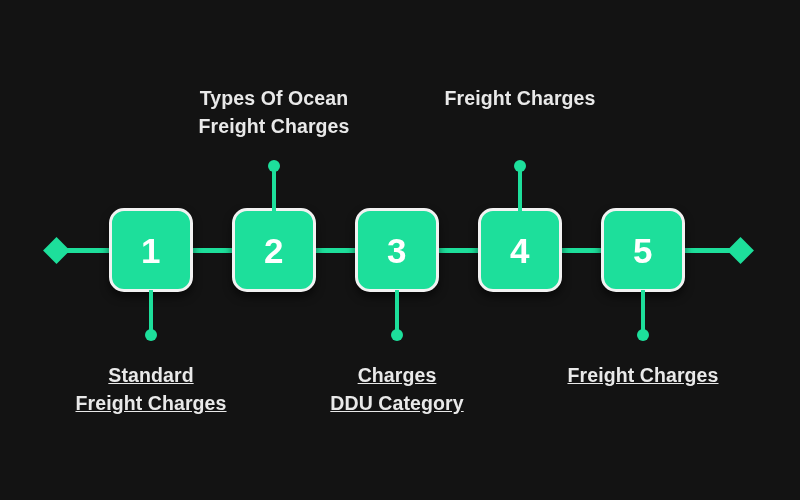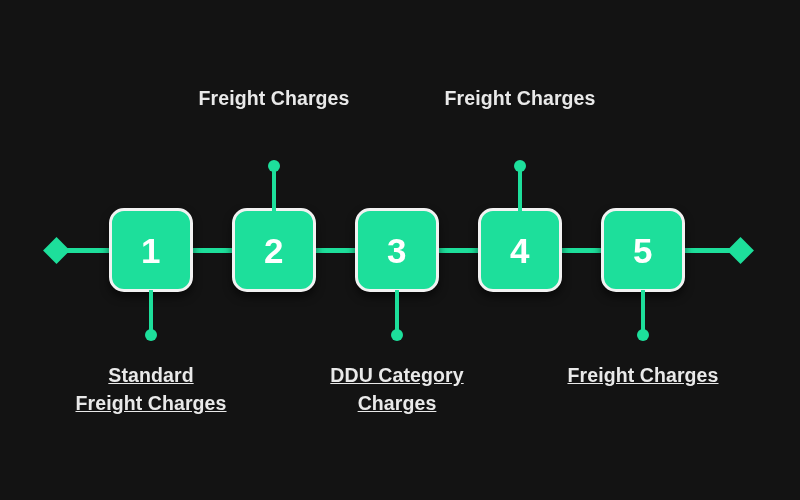--- a/index.html
+++ b/index.html
@@ -106,30 +106,31 @@
       <div class="caption below" style="left: 31px;">
         <span>Standard</span>
         <span>Freight Charges</span>
       </div>
       <div class="step" style="left: 232px;">
         <div class="step-num">2</div>
       </div>
       <div class="stem up" style="left: 272px;"></div>
       <div class="dot up" style="left: 268px;"></div>
       <div class="caption above" style="left: 154px;">
+        <span>Types Of Ocean</span>
         <span>Freight Charges</span>
       </div>
       <div class="step" style="left: 355px;">
         <div class="step-num">3</div>
       </div>
       <div class="stem down" style="left: 395px;"></div>
       <div class="dot down" style="left: 391px;"></div>
       <div class="caption below" style="left: 277px;">
+        <span>Charges</span>
         <span>DDU Category</span>
-        <span>Charges</span>
       </div>
       <div class="step" style="left: 478px;">
         <div class="step-num">4</div>
       </div>
       <div class="stem up" style="left: 518px;"></div>
       <div class="dot up" style="left: 514px;"></div>
       <div class="caption above" style="left: 400px;">
         <span>Freight Charges</span>
       </div>
       <div class="step" style="left: 601px;">

